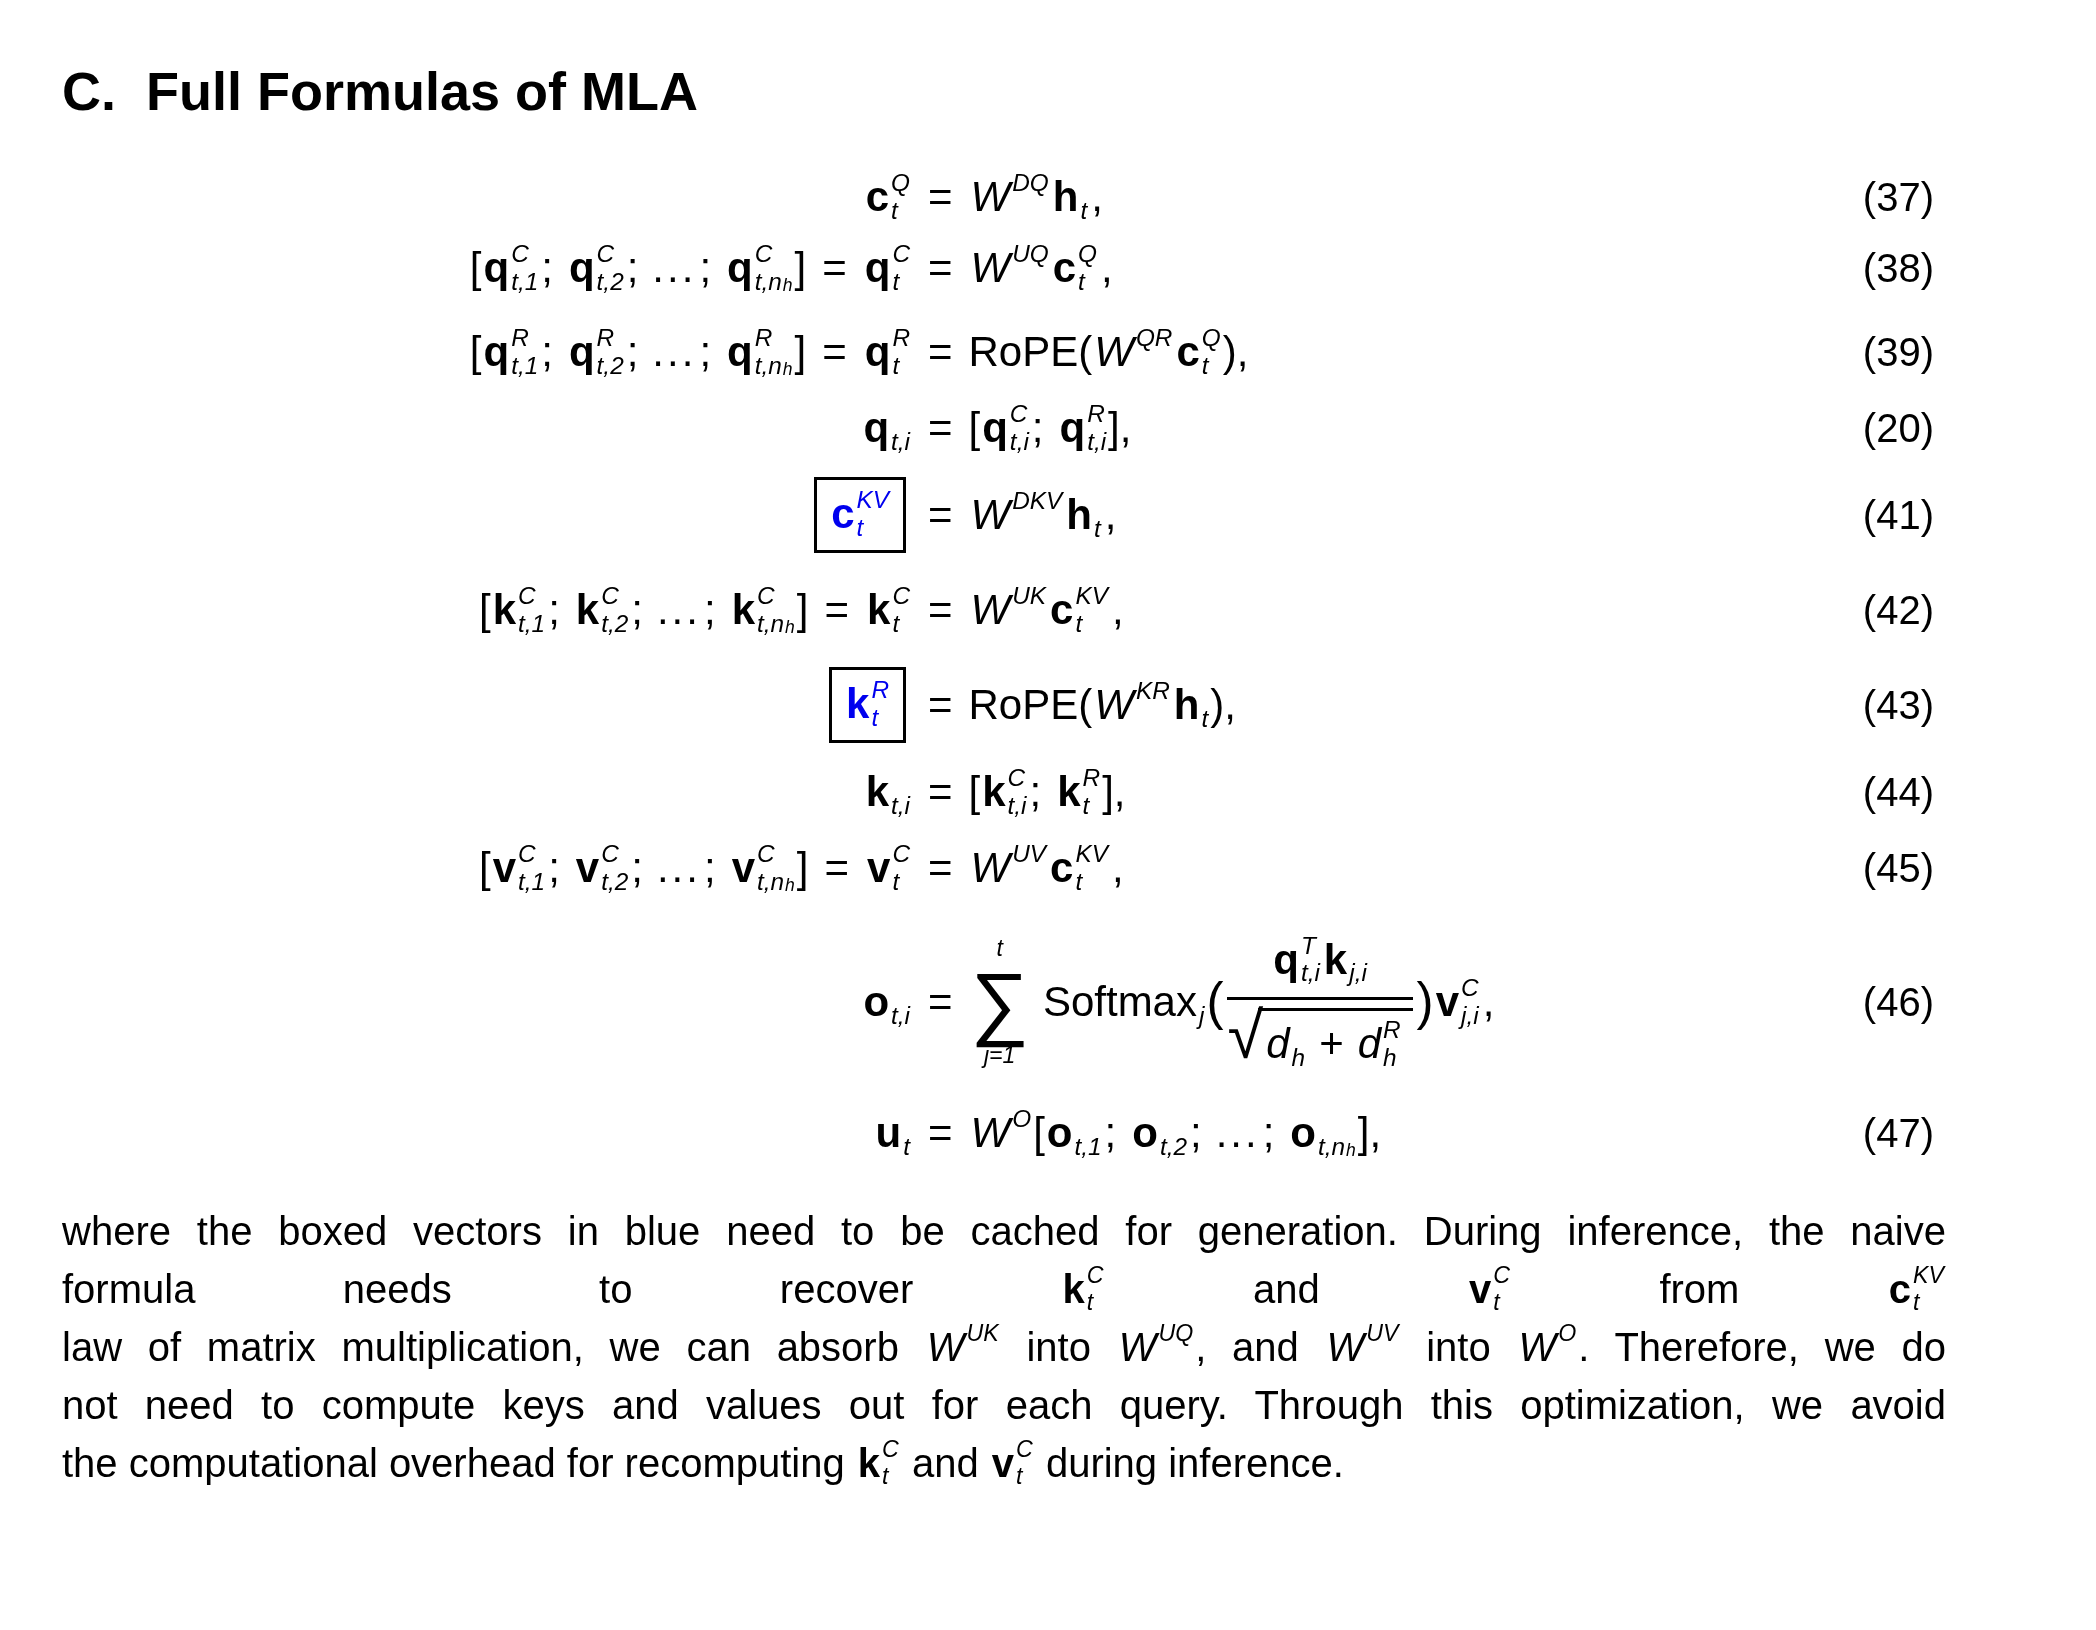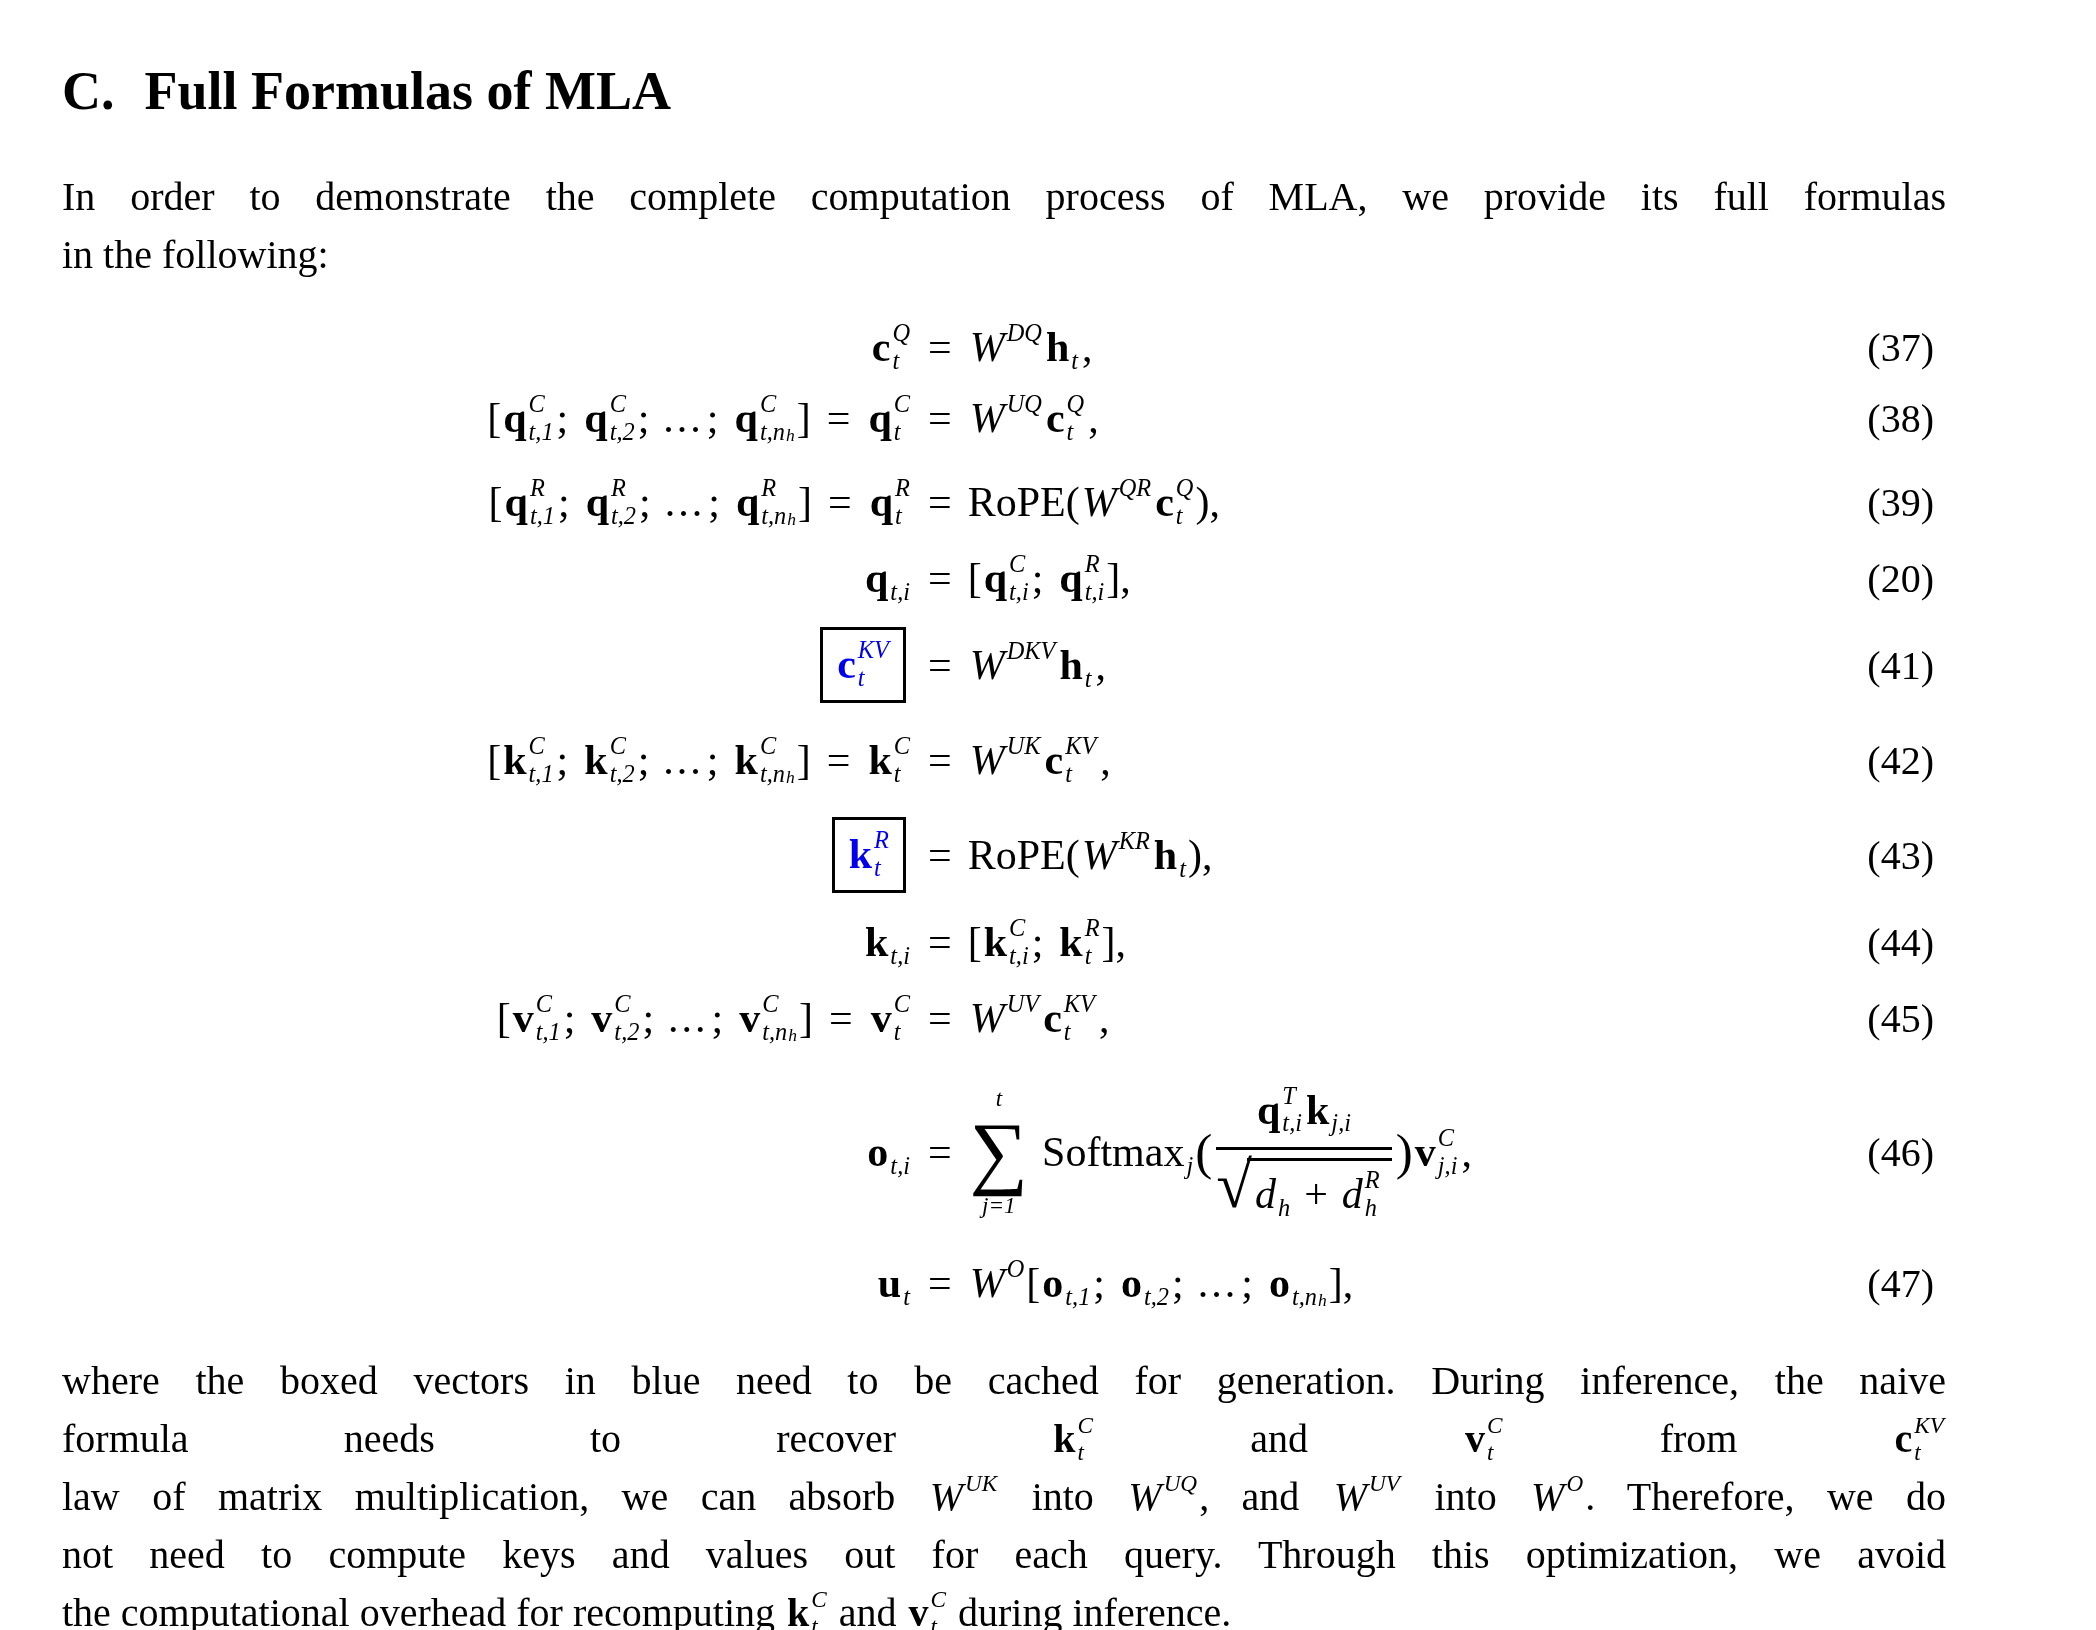--- a/index.html
+++ b/index.html
@@ -1,18 +1,18 @@
 <!DOCTYPE html>
 <html style="--blue: #0000EE;"><head>
 <meta charset="utf-8">
 <style>
   :root { --blue: #0000EE; --ink: #000000; --paper: #FFFFFF; }
   html, body { margin: 0; padding: 0; }
   body { width: 2096px; height: 1630px; background: var(--paper); overflow: hidden; }
-  .page { width: 2096px; height: 1630px; color: var(--ink); font-family: Liberation Serif, serif; }
+  .page { width: 2096px; height: 1630px; color: var(--ink); font-family: Liberation Sans, sans-serif; }
   .content { padding: 46px 150px 0 62px; }
 
   .title { font-size: 54px; font-weight: bold; margin: 14px 0 46px 0; }
   .title .lbl { margin-right: 30px; }
 
   .para { font-size: 40px; }
   .line { line-height: 58px; }
   .just { text-align: justify; text-align-last: justify; }
 
   .equations { margin-top: 34px; margin-bottom: 30px; }
@@ -57,24 +57,20 @@
 </head>
 <body>
 
 <div class="page">
   <div class="content">
 
     <div class="title">
       <span class="lbl">C.</span><span>Full Formulas of MLA</span>
     </div>
 
-    <div class="para">
-      <div class="line just">In order to demonstrate the complete computation process of MLA, we provide its full formulas</div>
-      <div class="line">in the following:</div>
-    </div>
 
     <div class="equations">
       <div class="eq h56">
         <div class="eq-lhs">
             <span class="v">
               <span class="base bf">c</span>
               <span class="scr">
                 <span class="up">Q</span>
                 <span class="dn">t</span>
               </span>

